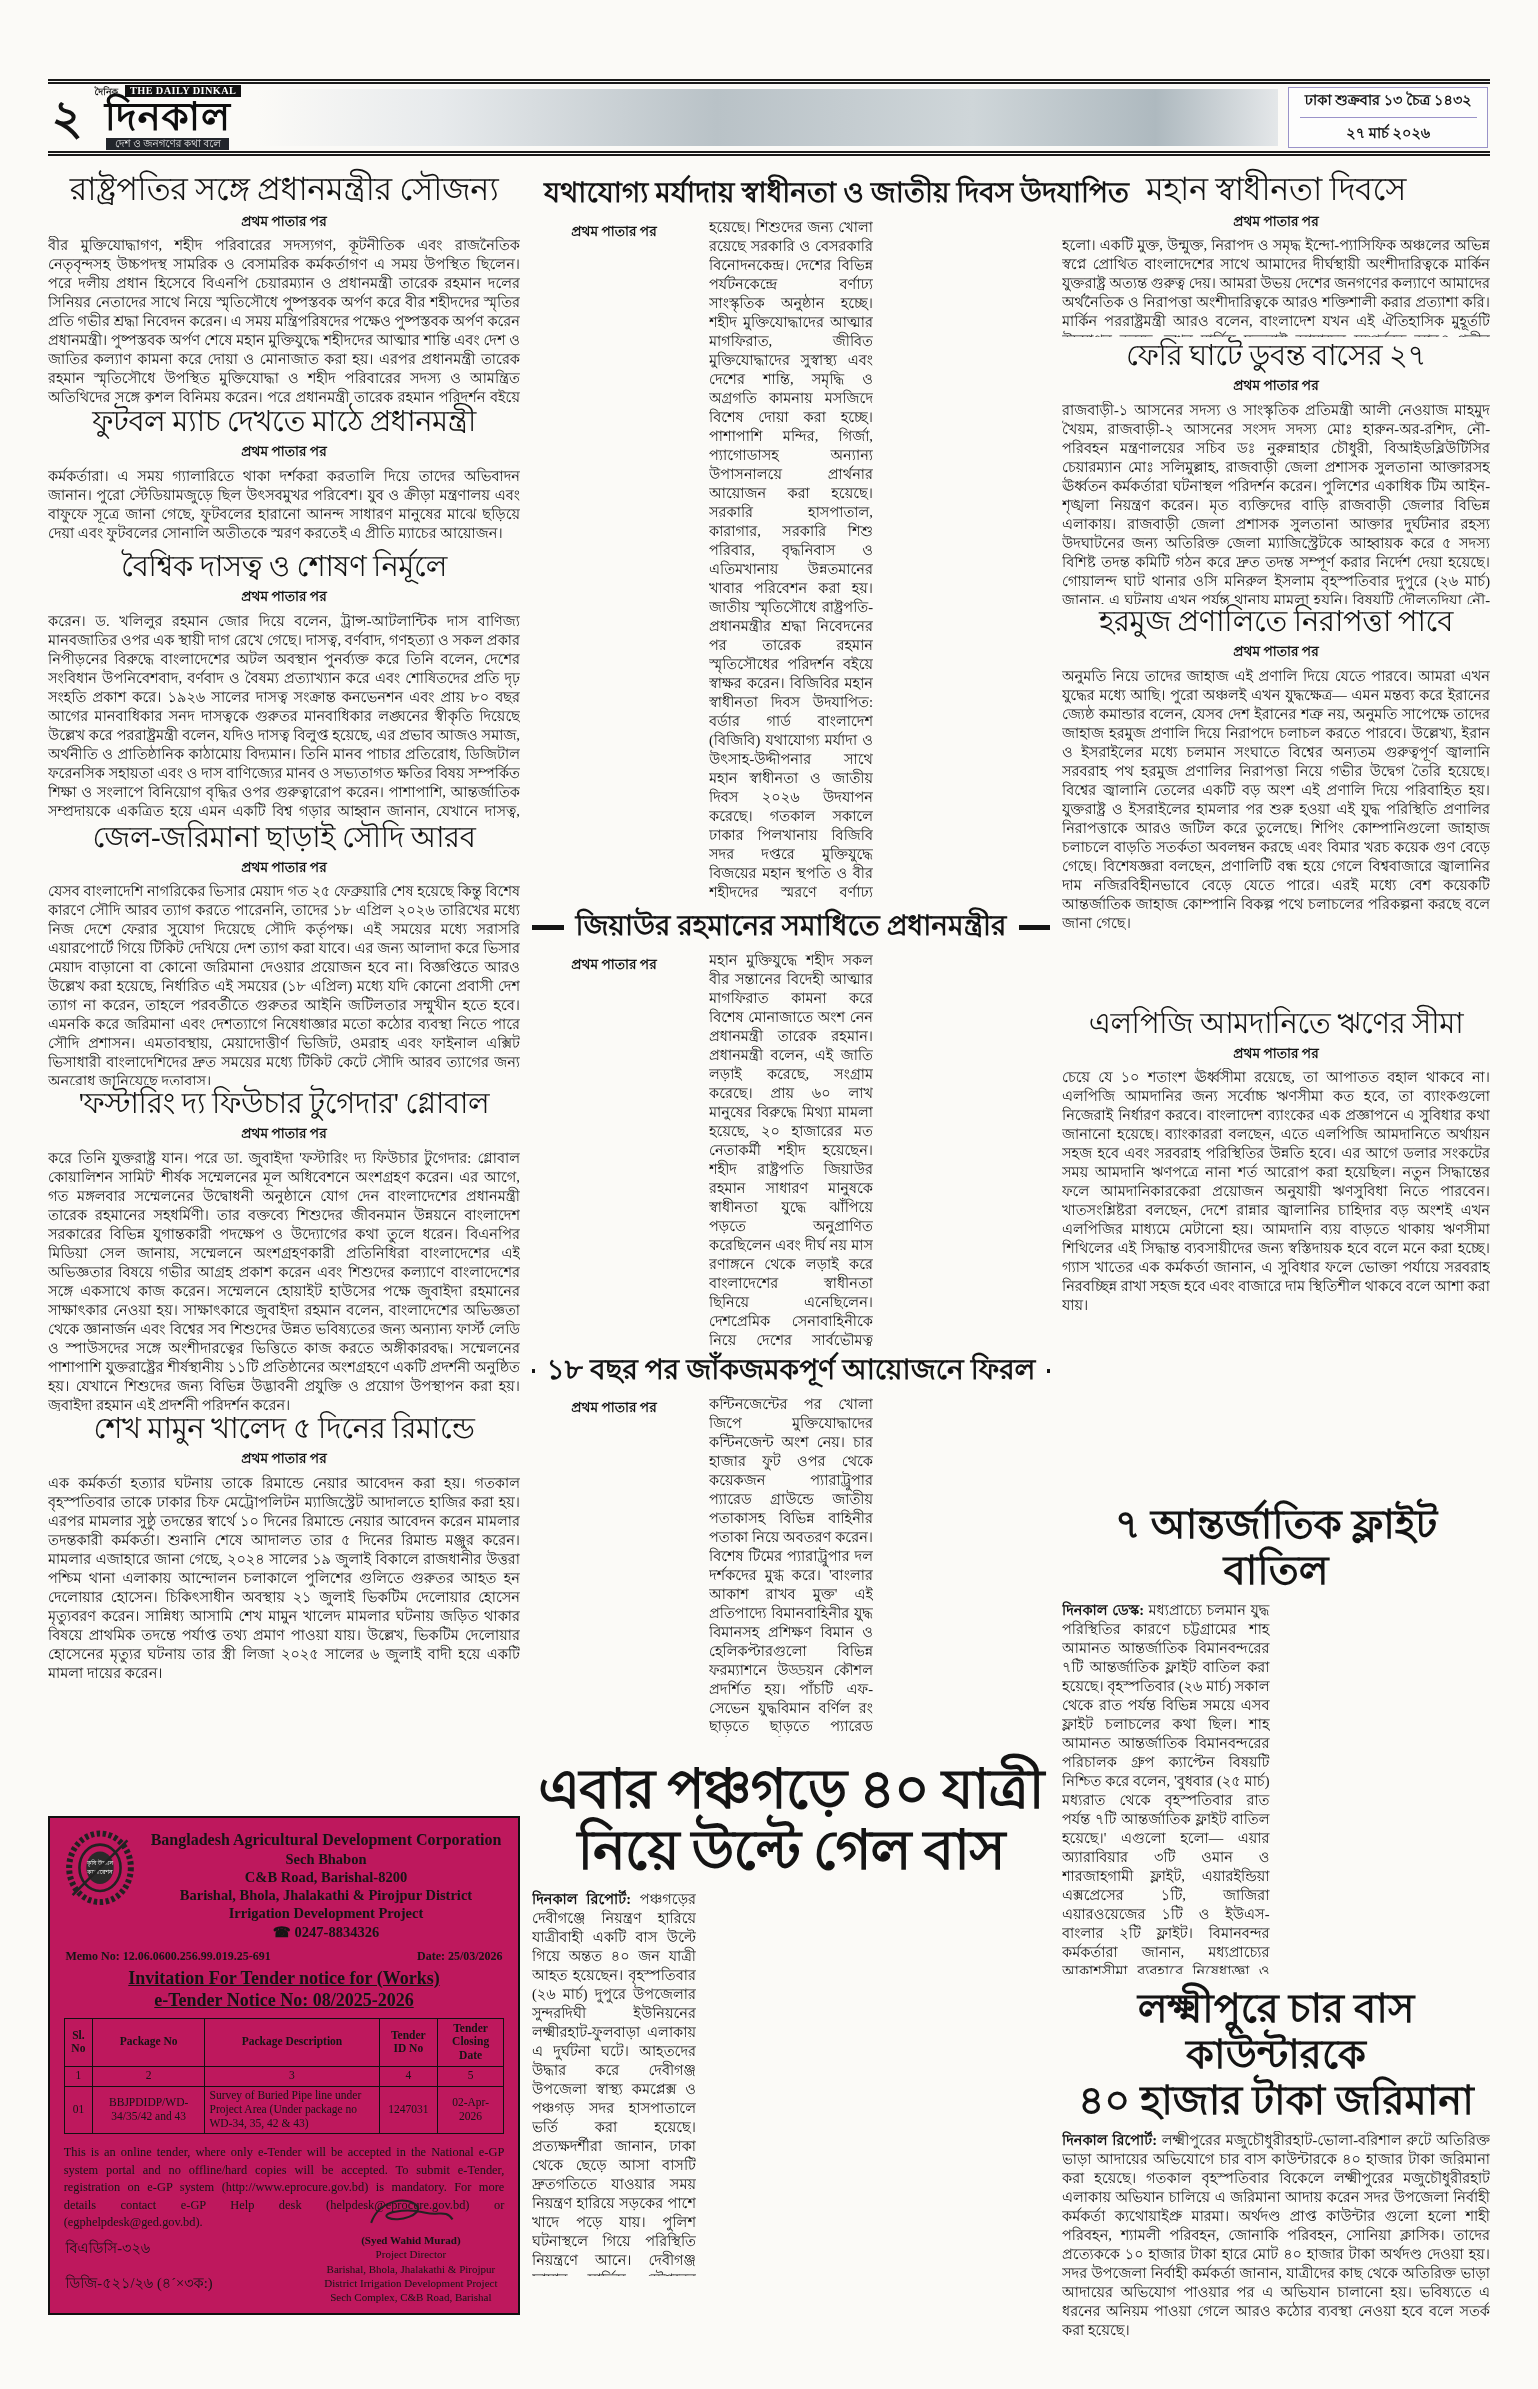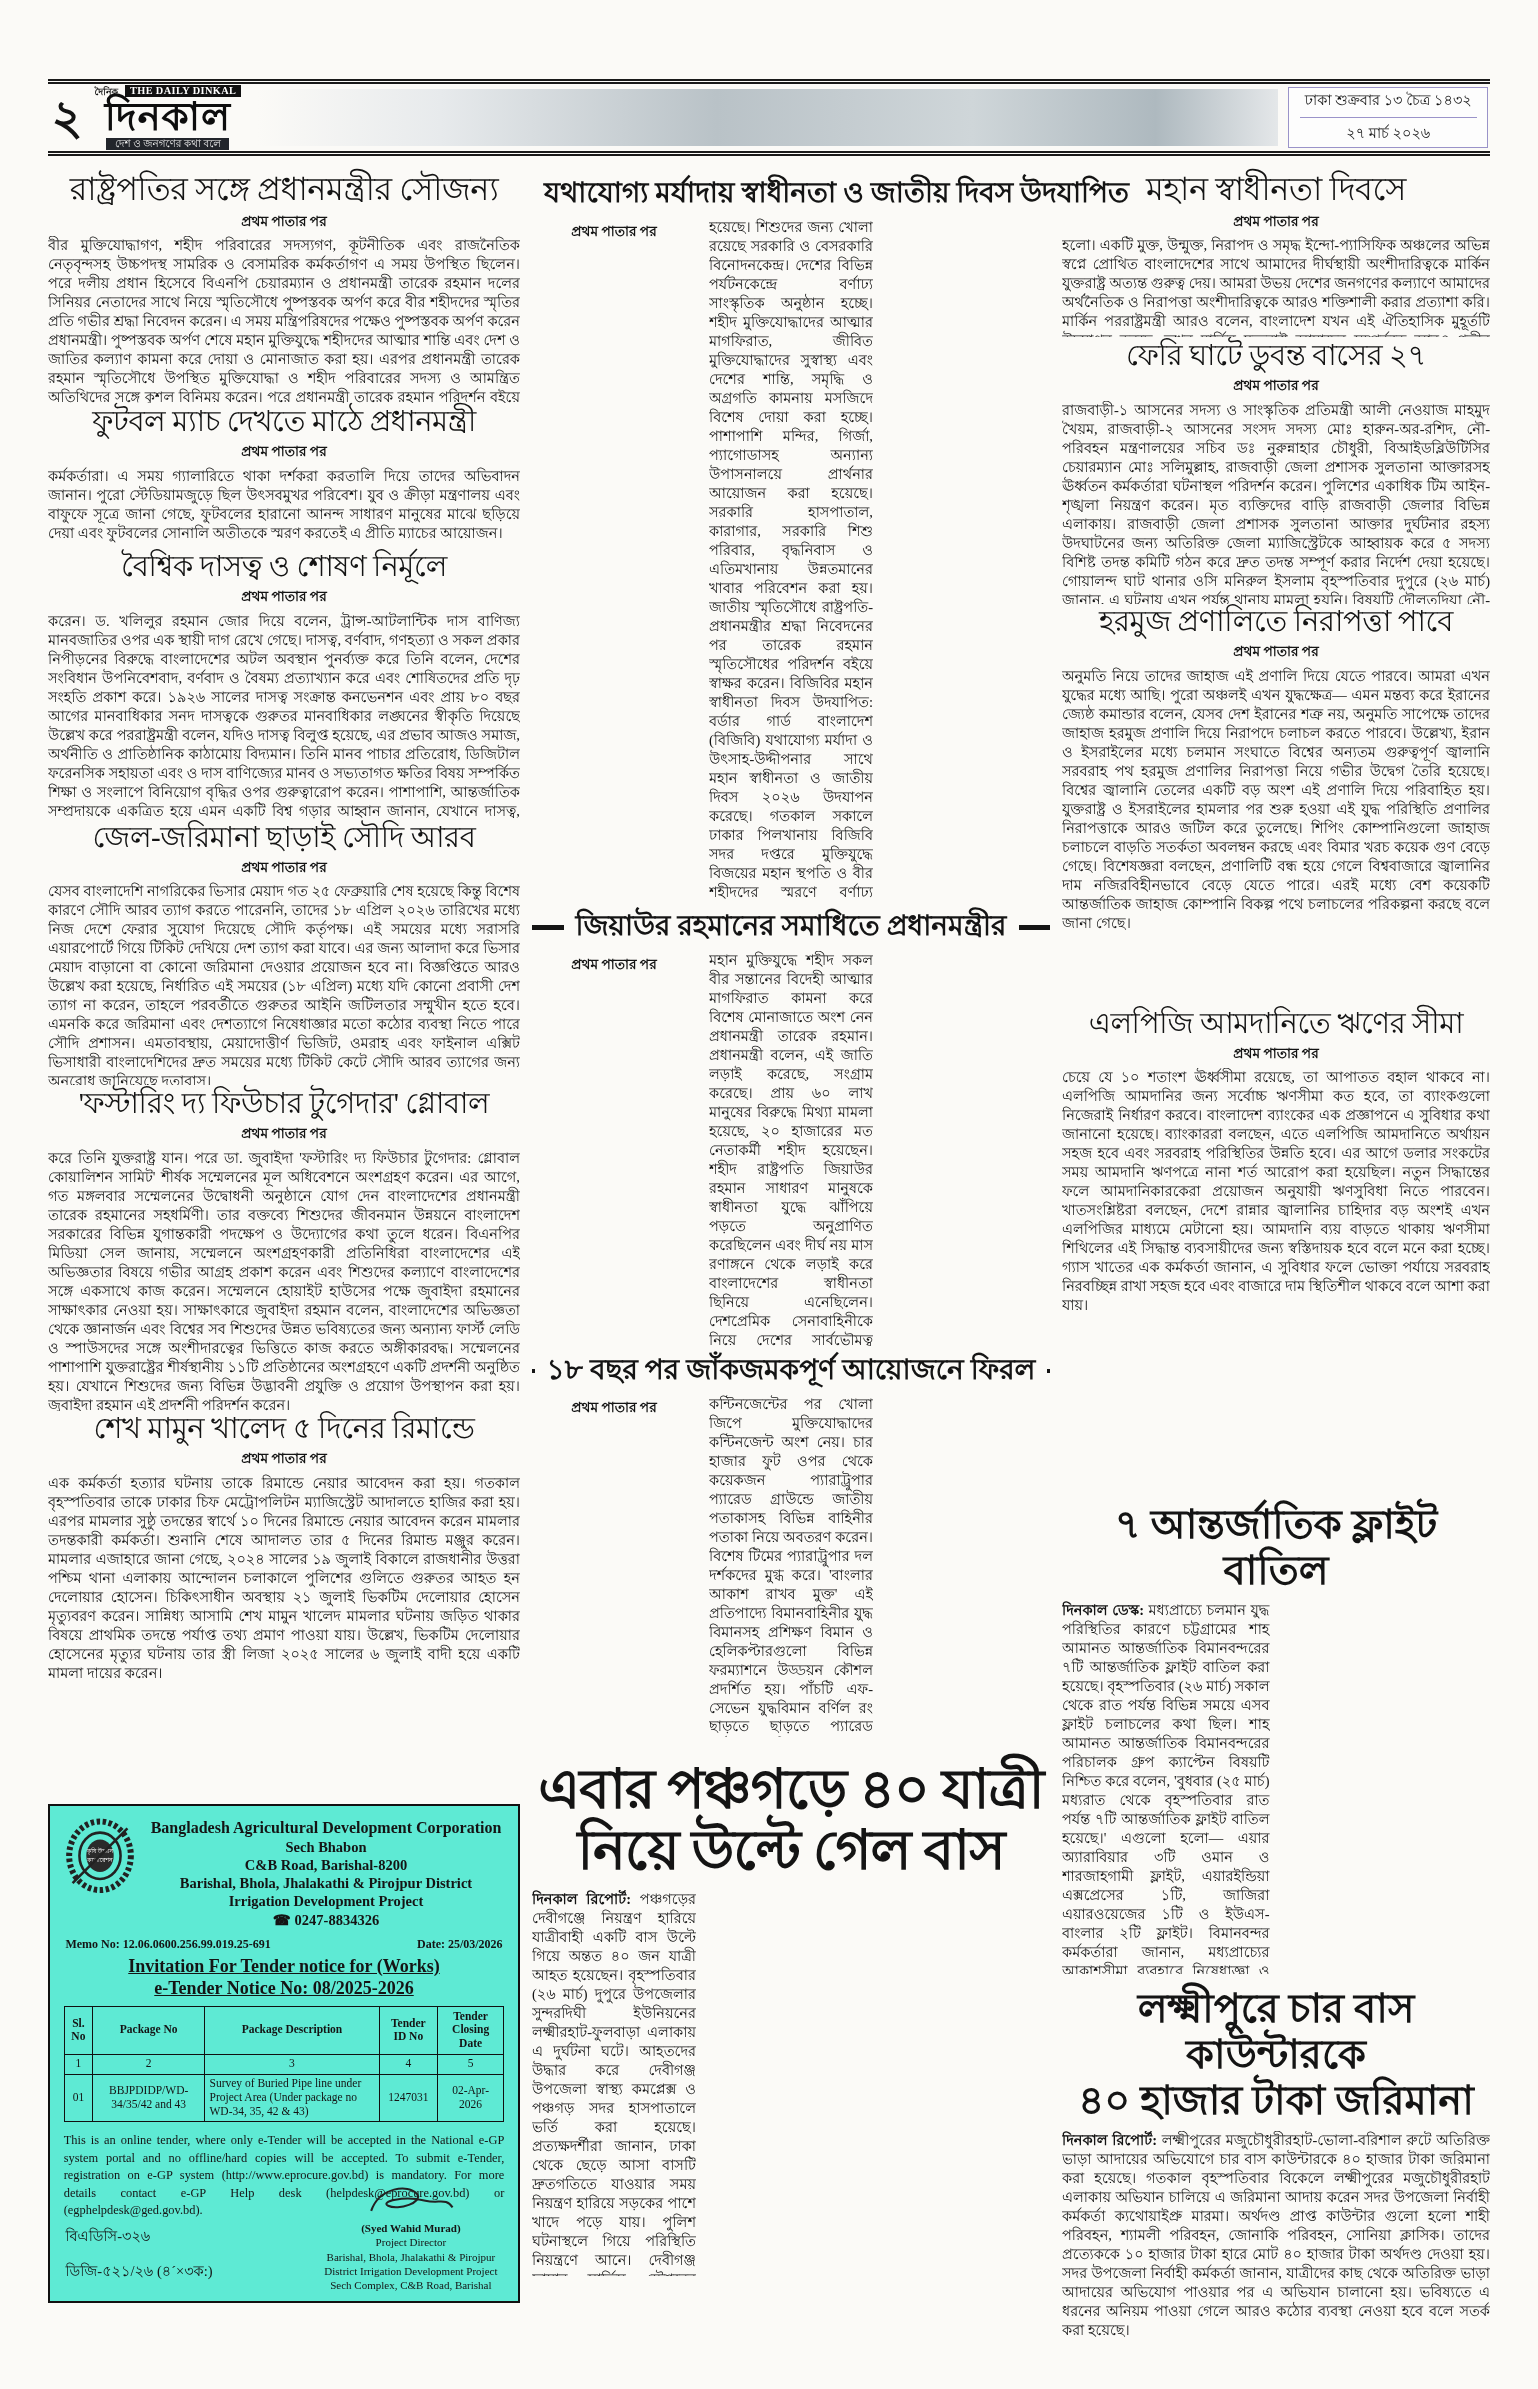--- a/index.html
+++ b/index.html
@@ -10,21 +10,21 @@
   .masthead{margin-top:53px;border-top:5.1px double #1a1a1a;border-bottom:5.1px double #1a1a1a;height:67px;display:flex;align-items:stretch;}
   .mast-left{display:flex;align-items:center;gap:8.5px;padding:1.7px 6.8px 1.7px 0;background:#fbfaf7;z-index:2;}
   .page-num{font-size:48px;font-weight:700;line-height:1;padding:0 3.4px;}
   .brand-block{display:flex;flex-direction:column;align-items:center;line-height:1;}
   .brand-top{display:flex;gap:6.8px;align-items:flex-end;}
   .brand-small{font-size:9.4px;font-weight:700;}
   .brand-eng{font-size:10.3px;font-weight:700;letter-spacing:0.4px;background:#111;color:#fff;padding:0.9px 5.1px;}
   .brand{font-size:39px;font-weight:800;letter-spacing:0.9px;color:#0d0d0d;}
   .tagline{font-size:10.3px;background:#22252b;color:#eee;padding:0.9px 8.5px;margin-top:1.7px;}
   .mast-banner{flex:1;margin:5.1px 8.5px;background:linear-gradient(90deg,#fbfaf7 0%,#e7eaec 18%,#b9c2c7 45%,#cfd6d9 70%,#aeb9bf 88%,#e4e7e9 100%);}
-  .date-box{width:198px;margin:3.4px 1.7px;border:1.7px solid #9a93c9;background:#fdfdfd;display:flex;flex-direction:column;justify-content:center;text-align:center;font-size:14.5px;font-weight:400;}
+  .date-box{width:198px;margin:3.4px 1.7px;border:1.7px solid #9a93c9;background:#fdfdfd;display:flex;flex-direction:column;justify-content:center;text-align:center;font-size:14.5px;font-weight:700;}
   .date-box .db-rule{height:1.7px;background:#9a93c9;margin:3.4px 10.3px;}
 
   
   .content{display:flex;gap:12px;margin-top:13.7px;}
   .col-left{width:472px;}
   .col-mid{width:518px;}
   .col-right{flex:1;}
 
   article{display:block;}
   h2.story-head{margin:1.7px 0 0;text-align:center;font-weight:400;font-size:32px;line-height:1.15;letter-spacing:-0.4px;}
@@ -43,21 +43,21 @@
   .two-line-head{font-size:40px;font-weight:900;text-align:center;line-height:1.15;margin:12px 0 6.8px;}
 
   
   .h-s1{height:167px;} .h-s2{height:82px;} .h-s3{height:207px;} .h-s4{height:203px;}
   .h-s5{height:262px;} .h-s6{height:330px;}
   .h-mA{height:684px;} .h-mB{height:395px;} .h-mC{height:342px;} .h-mD{height:386px;}
   .h-r1{height:101px;} .h-r2{height:203px;} .h-r3{height:338px;} .h-r4{height:376px;}
   .h-r5{height:373px;} .h-r6{height:282px;}
 
   
-  .tender{border:2.6px solid #111;background:#5eead4;padding:12px 13.7px 10.3px;height:499px;box-sizing:border-box;font-family:"Liberation Serif",serif;position:relative;}
+  .tender{border:2.6px solid #111;background:#be185d;margin-top:12px;padding:12px 13.7px 10.3px;height:499px;box-sizing:border-box;font-family:"Liberation Serif",serif;position:relative;}
   .tender-head{display:flex;gap:12px;}
   .badc-logo{flex:0 0 72px;height:79px;}
   .t-org{flex:1;text-align:center;font-weight:700;font-size:16px;line-height:1.25;}
   .t-org .sub{font-weight:700;font-size:14.5px;}
   .t-phone{font-weight:700;font-size:14.5px;}
   .memo-row{display:flex;justify-content:space-between;font-size:12px;font-weight:700;margin:8.5px 1.7px 3.4px;}
   .t-title{ text-align:center;font-size:18px;font-weight:800;text-decoration:underline;margin:1.7px 0;}
   table.t-table{width:100%;border-collapse:collapse;margin-top:6.8px;font-size:11.5px;}
   table.t-table th,table.t-table td{border:1.7px solid #111;padding:2.6px 4.3px;text-align:center;vertical-align:middle;line-height:1.2;}
   table.t-table th{font-weight:700;}

